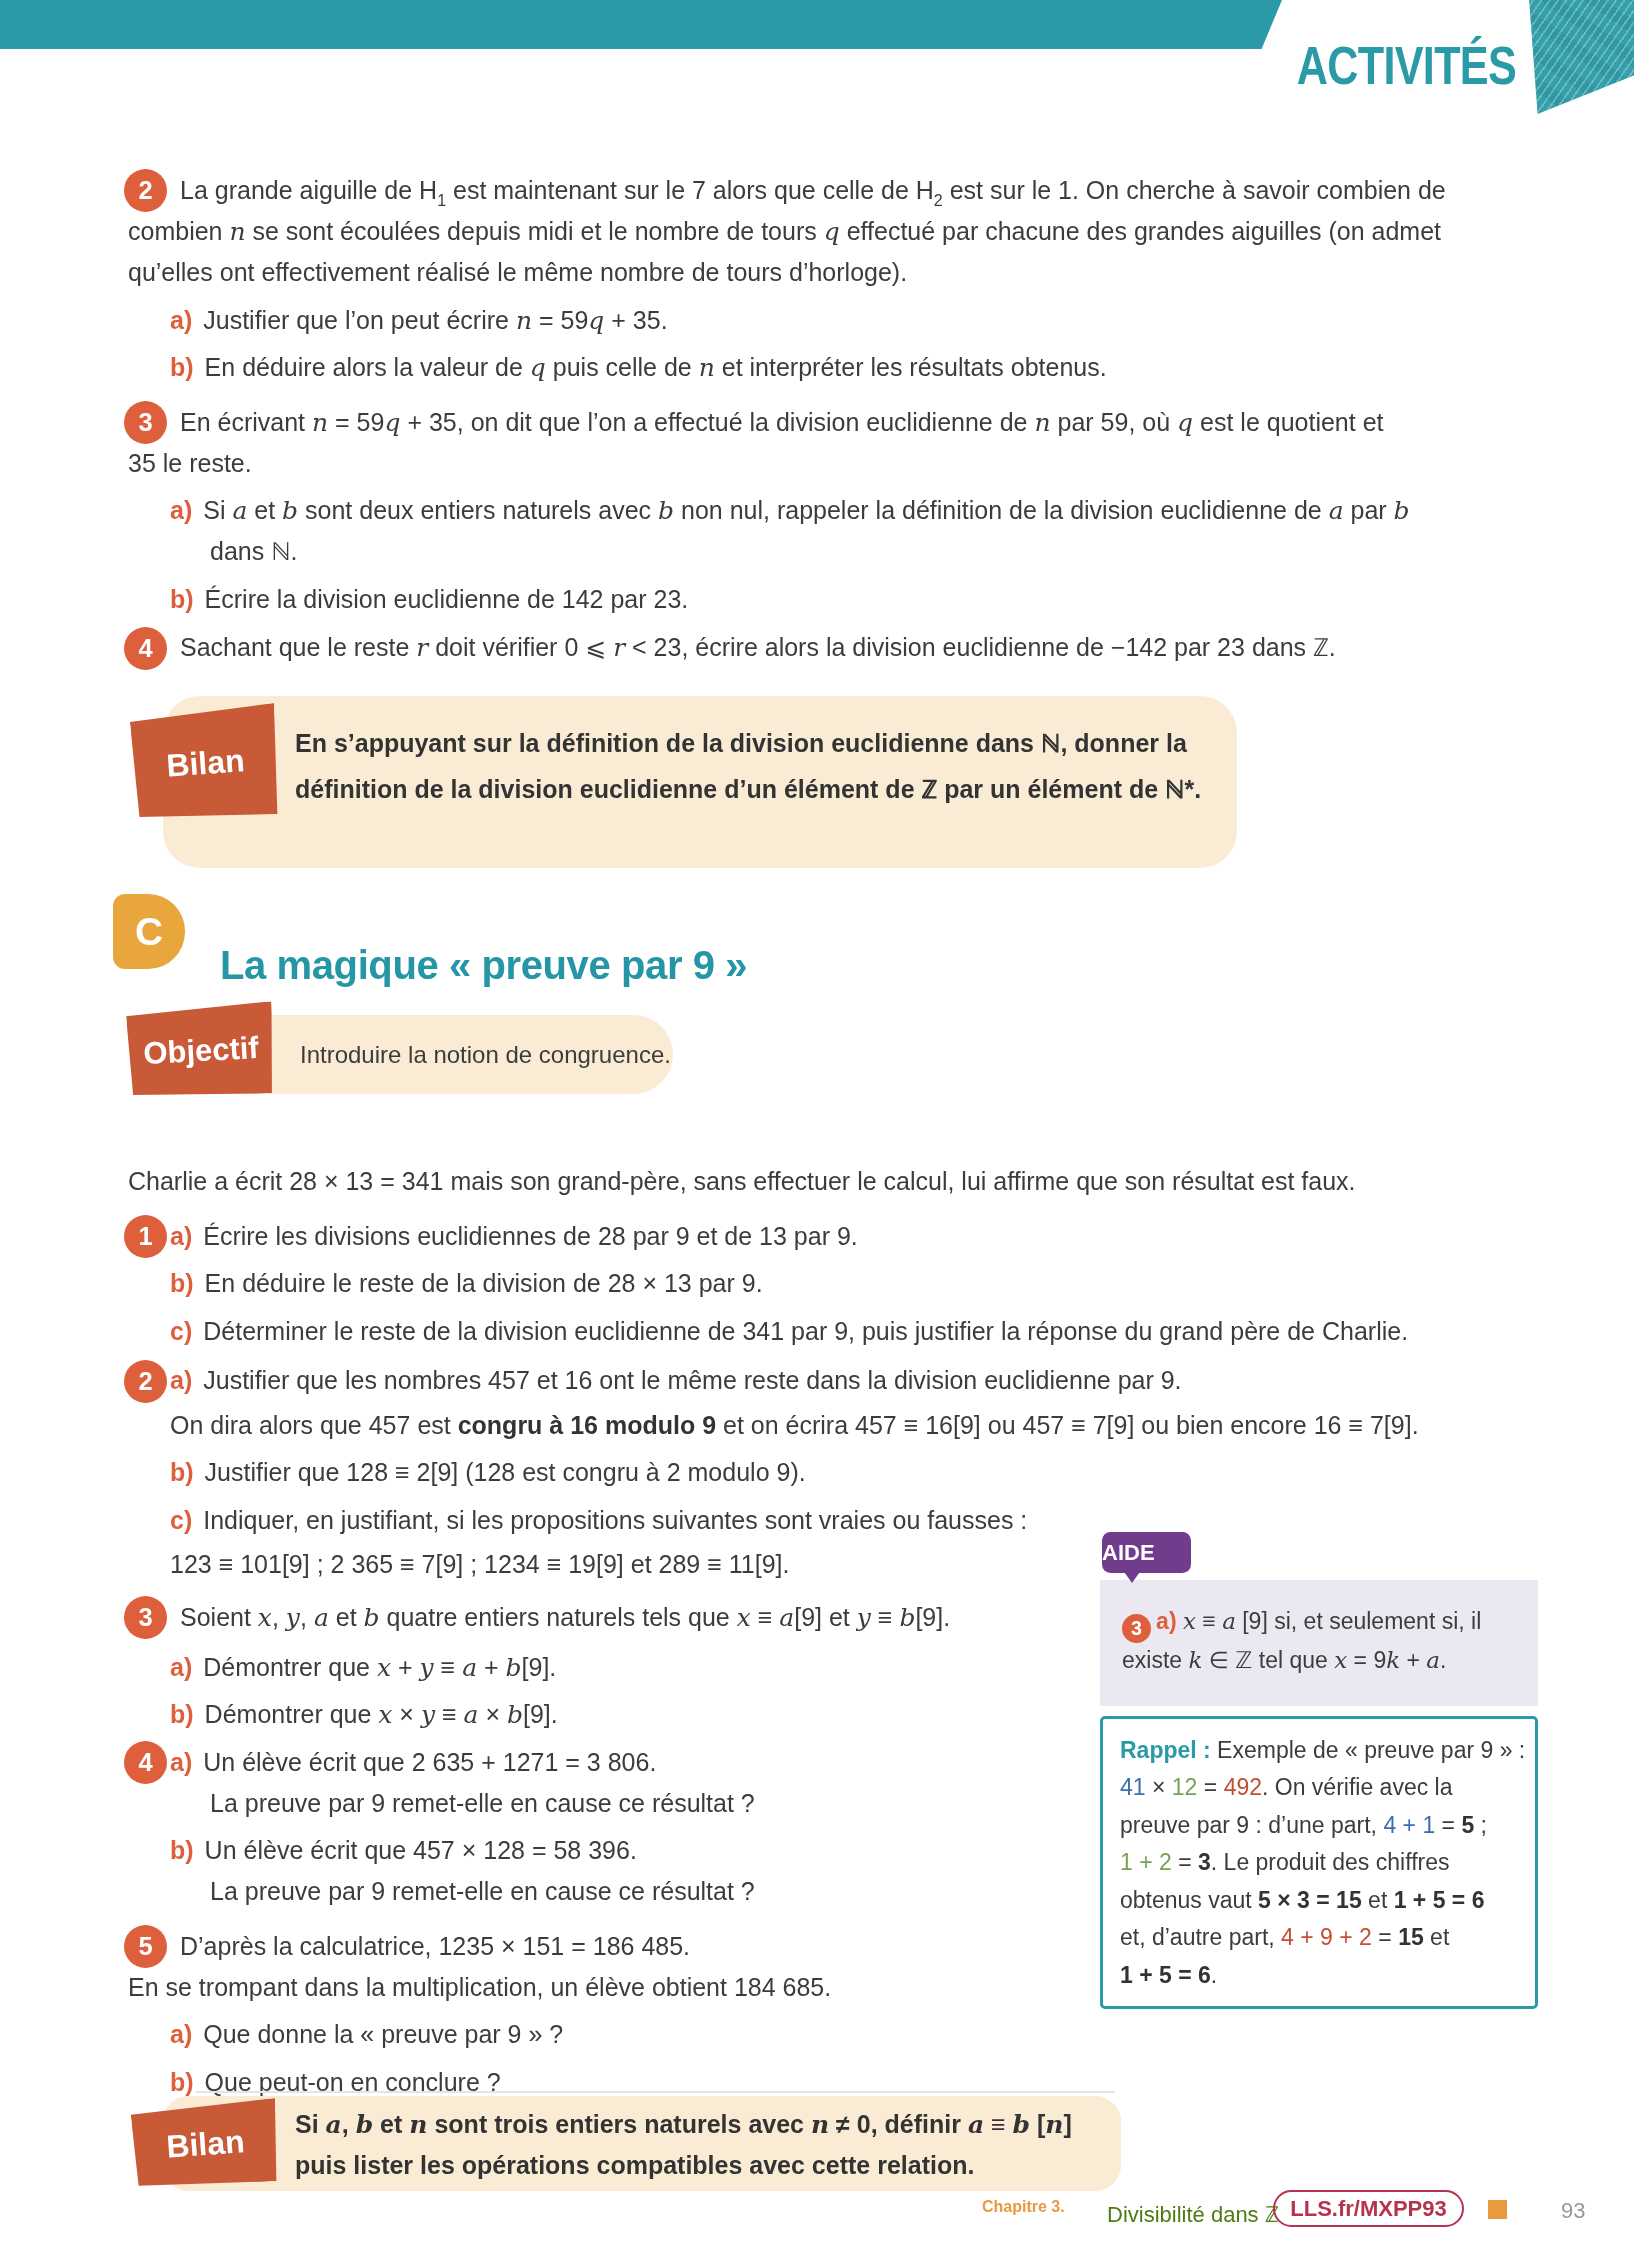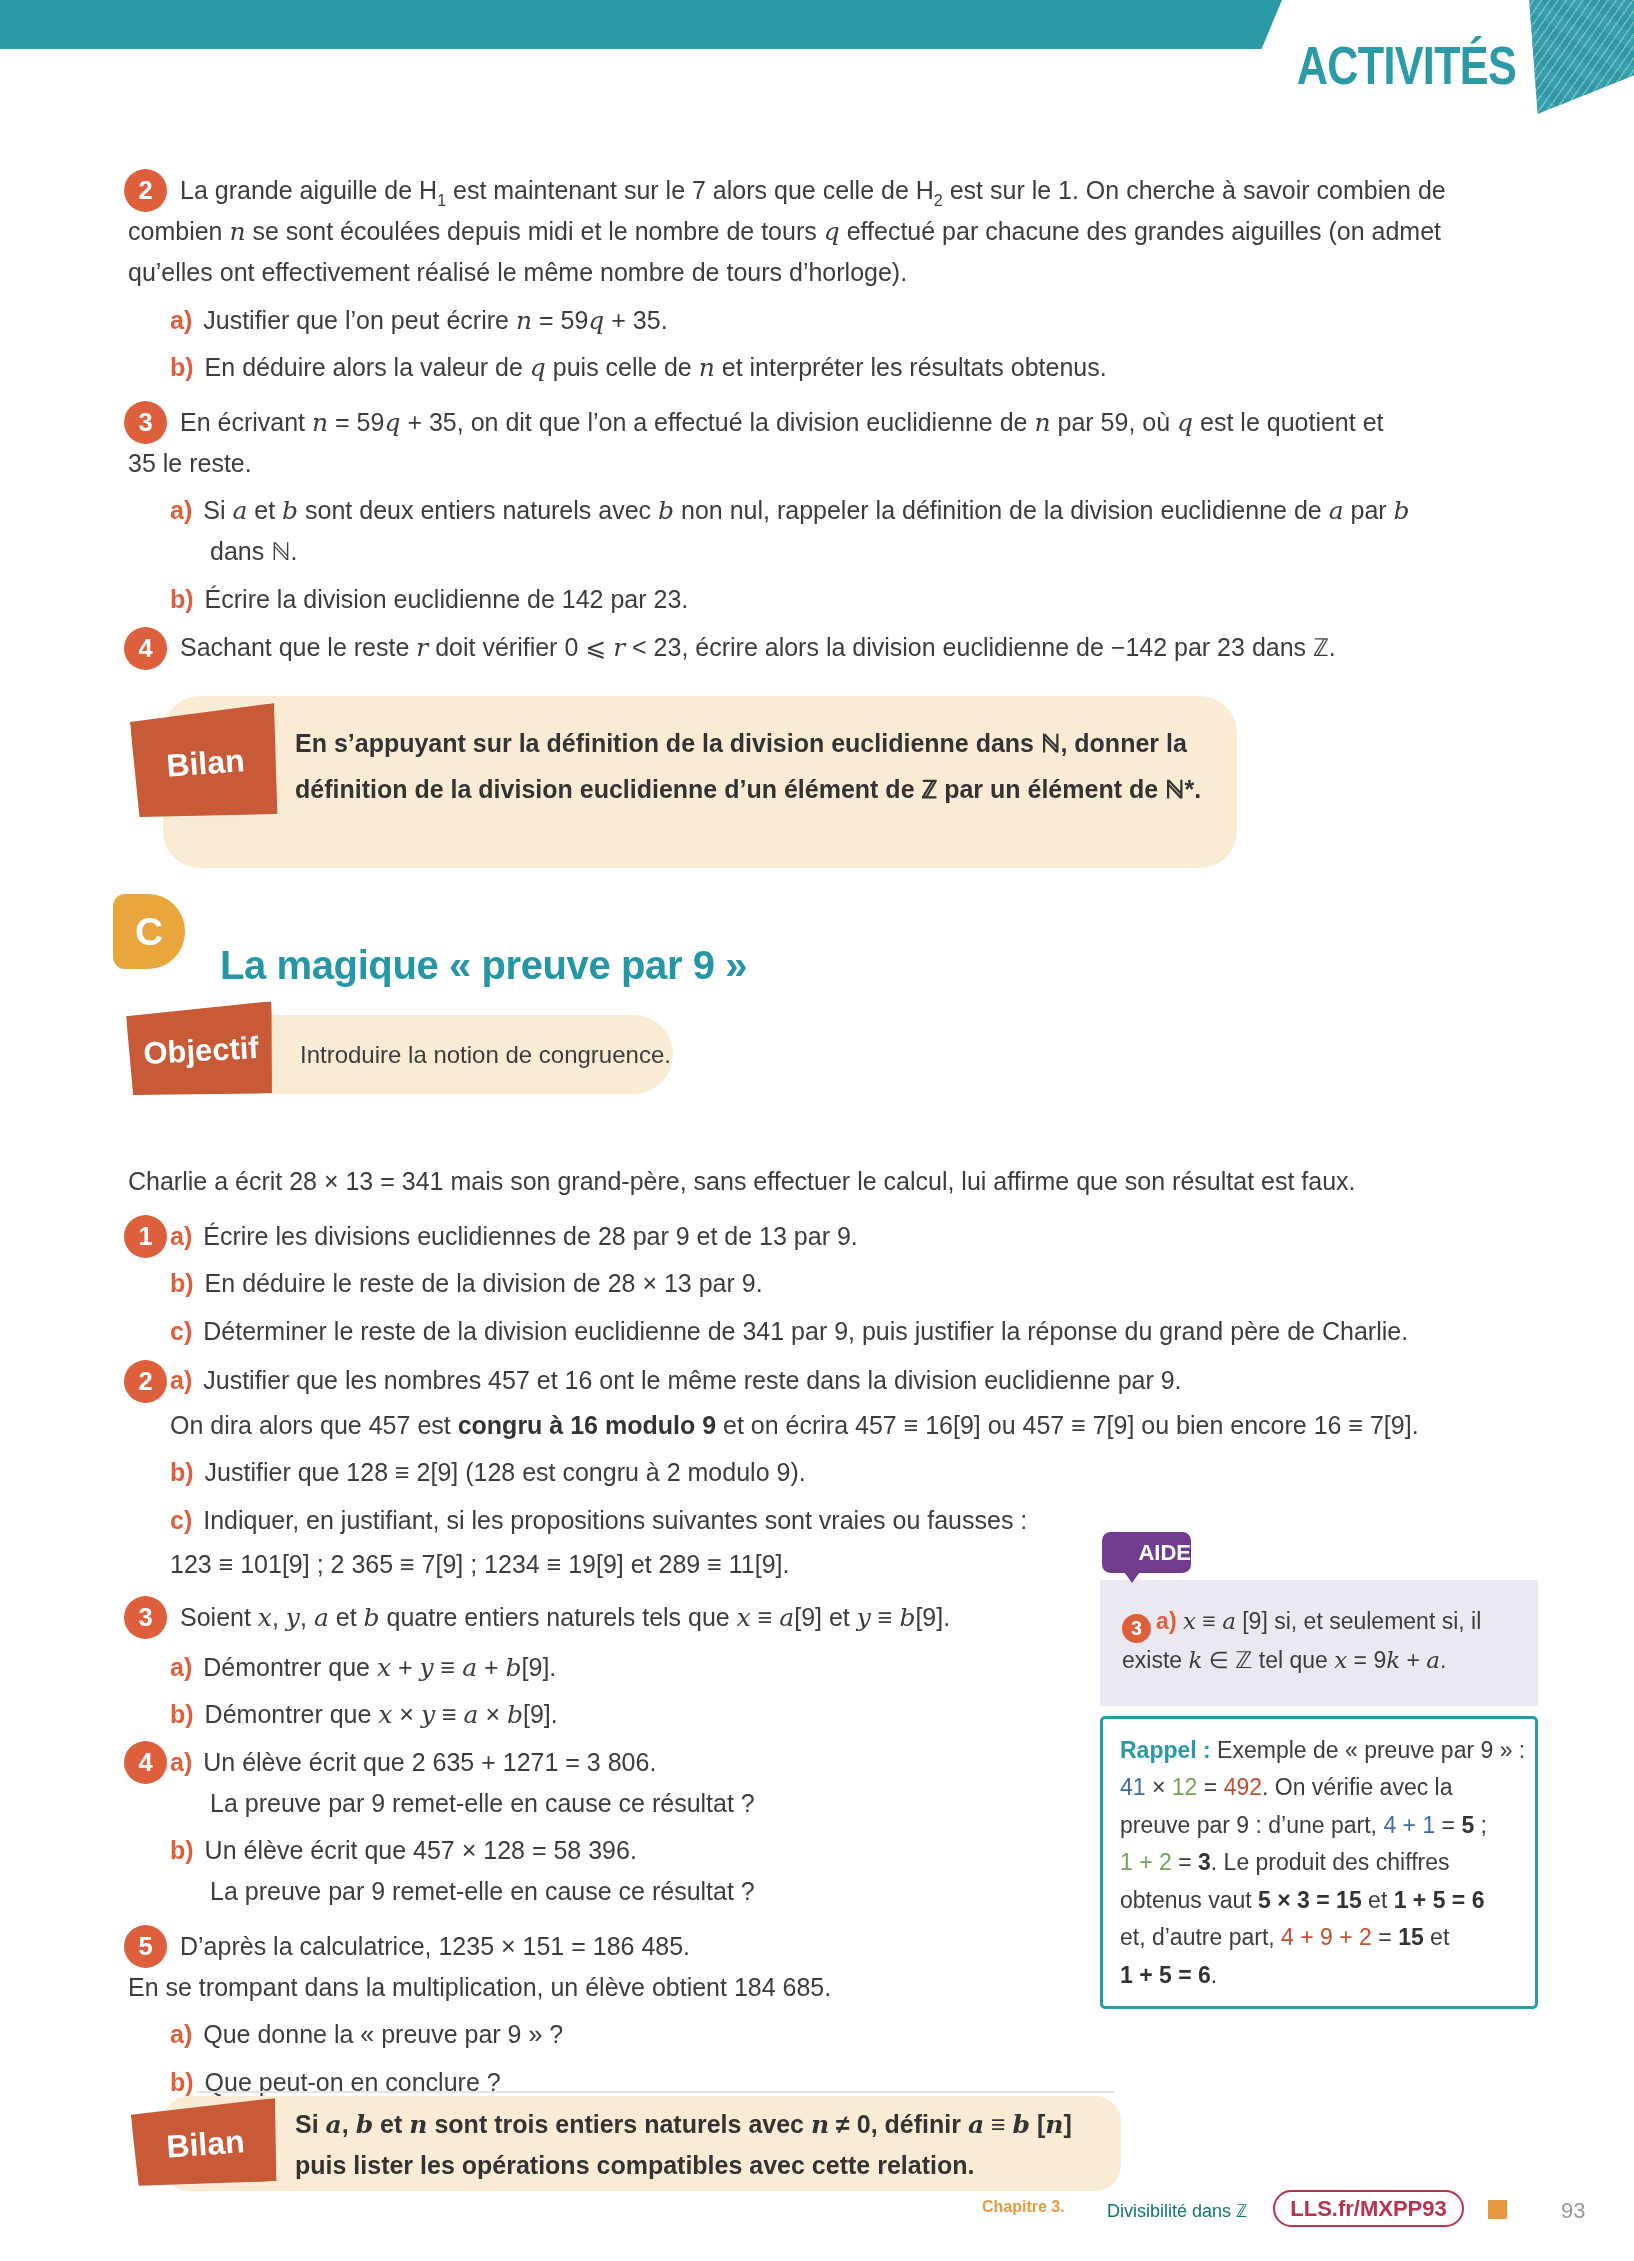--- a/index.html
+++ b/index.html
@@ -37,31 +37,31 @@
   .flag{position:absolute;background:#C85A38;color:#fff;font-weight:700;display:flex;align-items:center;
         justify-content:center;transform:rotate(-4deg);clip-path:polygon(0 8%,100% 0,97% 100%,2% 94%);}
   .bilan-line{position:absolute;white-space:nowrap;font-size:25px;font-weight:700;color:#333;line-height:1.15;}
   
   .c-badge{position:absolute;left:113px;top:894px;width:72px;height:75px;background:#E8A63C;
            border-radius:12px 37px 37px 12px;color:#fff;font-weight:700;font-size:39px;
            display:flex;align-items:center;justify-content:center;}
   .c-title{position:absolute;left:220px;top:943px;font-size:40px;font-weight:700;color:#2596A5;letter-spacing:-0.4px;}
   
   .aide-bubble{position:absolute;left:1102px;top:1532px;width:89px;height:41px;background:#713C8C;border-radius:8.5px;
-               color:#fff;font-weight:700;font-size:22px;display:flex;align-items:center;justify-content:flex-end;z-index:3;}
+               color:#fff;font-weight:700;font-size:22px;display:flex;align-items:center;justify-content:flex-start;z-index:3;}
   .aide-tail{position:absolute;left:1122px;top:1569px;width:0;height:0;border:10.2px solid transparent;
              border-top:14.5px solid #713C8C;z-index:3;}
   .aide-box{position:absolute;left:1100px;top:1580px;width:438px;height:126px;background:#ECE8F1;}
   
   .rappel-box{position:absolute;left:1100px;top:1716px;width:438px;height:293px;background:#fff;
               border:3.4px solid #2B9AA7;border-radius:5.1px;box-sizing:border-box;}
   .divider{position:absolute;left:196px;top:2091px;width:919px;height:1.7px;background:#E4E4E4;}
   
   .foot-chap{position:absolute;left:982px;top:2198px;font-size:16px;font-weight:700;color:#E79A3F;white-space:nowrap;}
-  .foot-title{position:absolute;left:1107px;top:2198px;font-size:18px;color:#0f766e;white-space:nowrap;}
+  .foot-title{position:absolute;left:1107px;top:2198px;font-size:22px;color:#4d7c0f;white-space:nowrap;}
   .lls-pill{position:absolute;left:1273px;top:2190px;width:191px;height:37px;border:2.6px solid #B63350;border-radius:20.4px;
             box-sizing:border-box;display:flex;align-items:center;justify-content:center;
             color:#B63350;font-weight:700;font-size:22px;}
   .foot-square{position:absolute;left:1488px;top:2200px;width:19px;height:19px;background:#E79A3F;}
   .foot-page{position:absolute;left:1517px;top:2198px;font-size:22px;color:#98989B;margin-left:44px;}
 </style>
 </head>
 <body>
 
 <div class="banner"></div>

